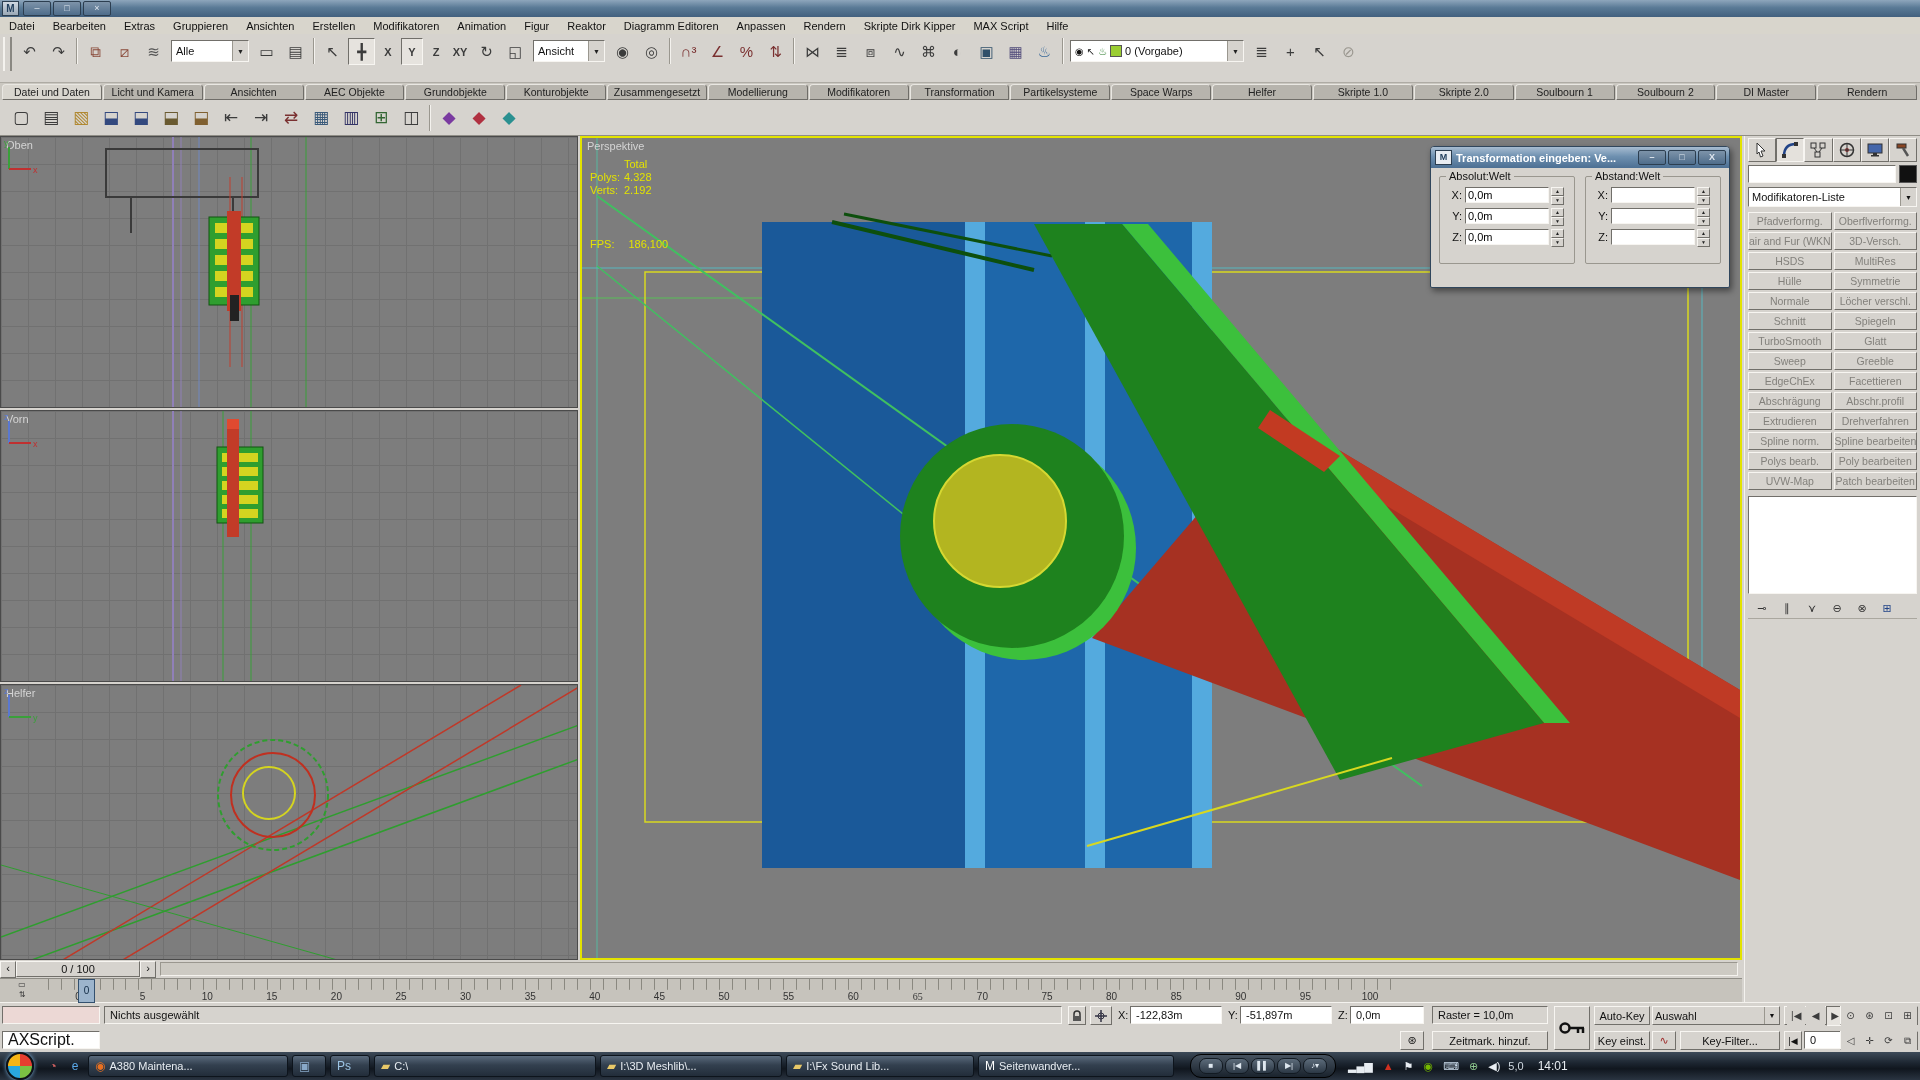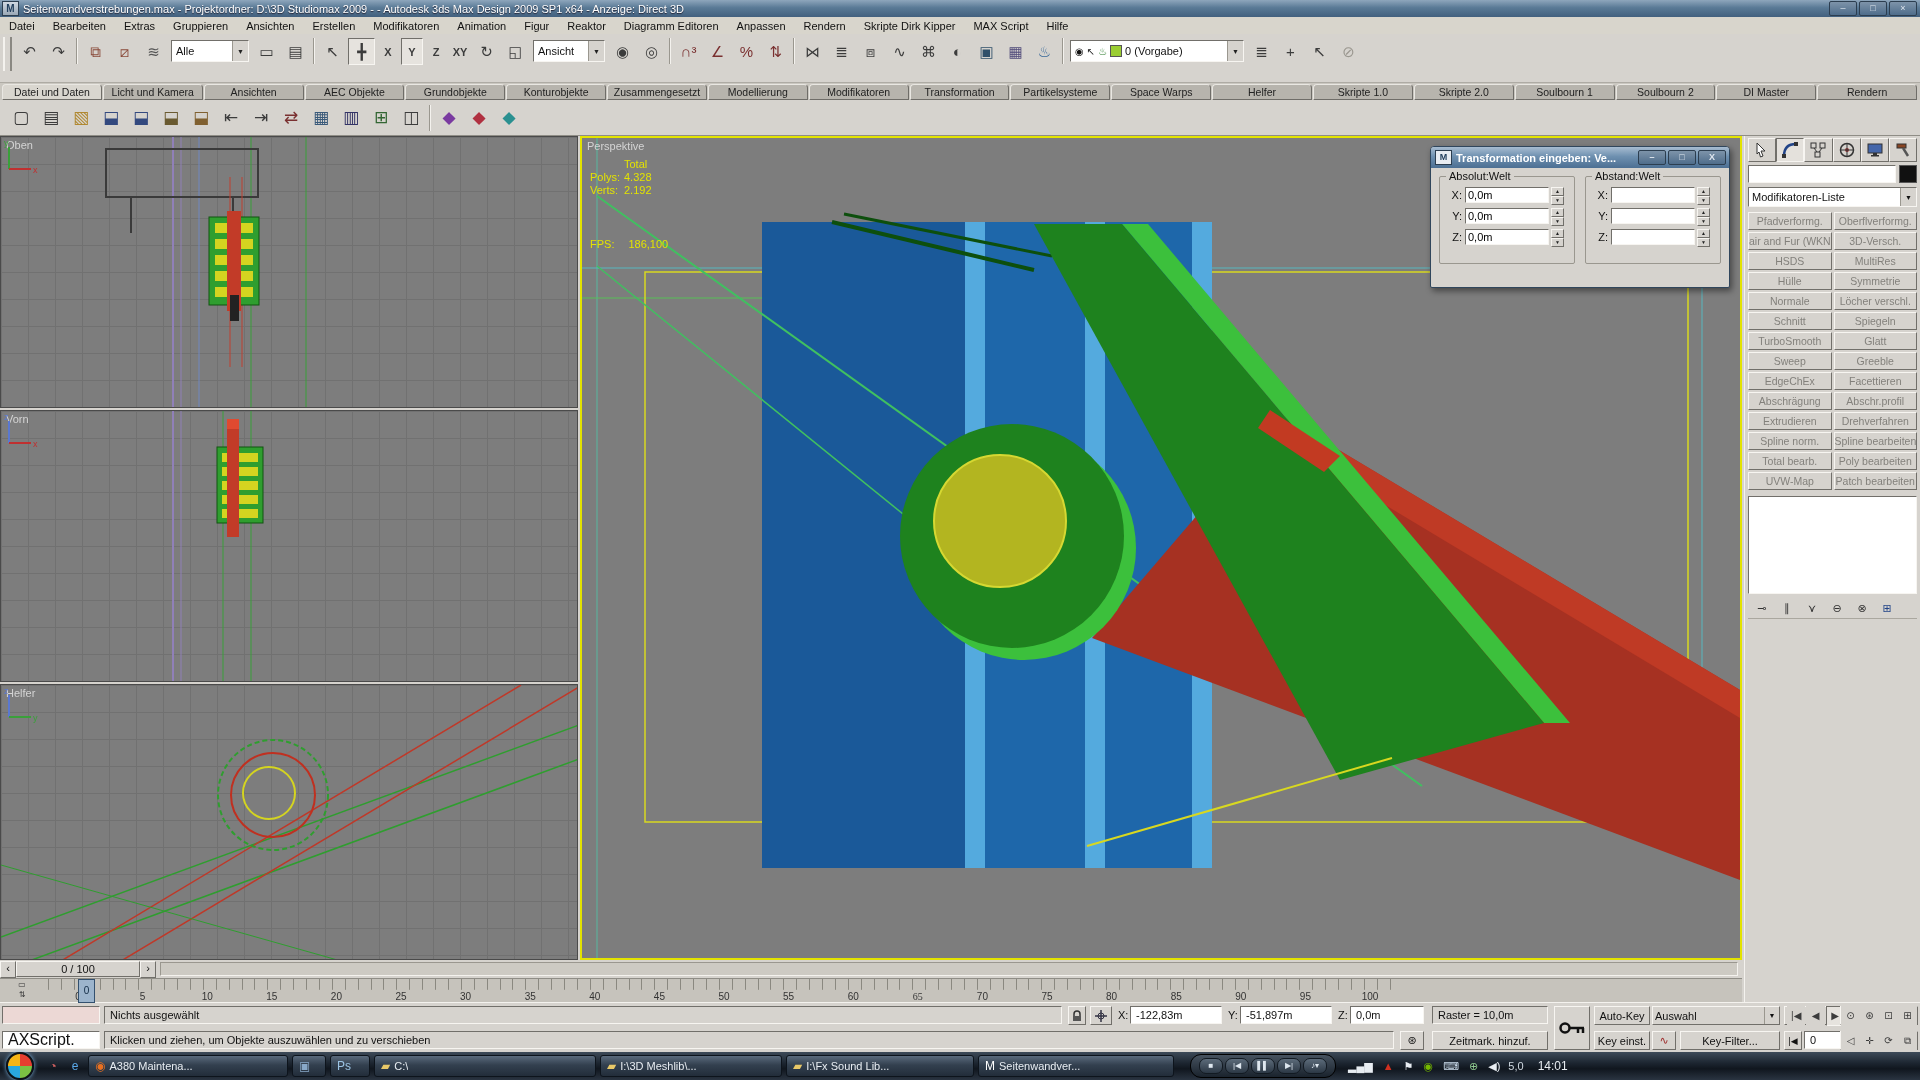--- a/index.html
+++ b/index.html
@@ -156,21 +156,20 @@
   #clock{margin:0 10px 0 14px;font-size:12px;}
   #vollevel{font-size:11px;color:#cfd8e0;margin-left:6px;}
 </style>
 </head>
 <body>
 
 <div id="app">
 
   <div id="titlebar">
     <div class="appicon">M</div>
-    <div class="title">Seitenwandverstrebungen.max      - Projektordner: D:\3D Studiomax 2009   -      - Autodesk 3ds Max Design 2009 SP1  x64      - Anzeige: Direct 3D</div>
     <div class="wbtns">
         <div class="wbtn"><span class="glyph">–</span></div>
         <div class="wbtn"><span class="glyph">□</span></div>
         <div class="wbtn"><span class="glyph">×</span></div>
       </div>
   </div>
 
   <div id="menubar">
       <div class="menuitem">Datei</div>
       <div class="menuitem">Bearbeiten</div>
@@ -672,21 +671,21 @@
         <div class="modbtn">Sweep</div>
         <div class="modbtn">Greeble</div>
         <div class="modbtn">EdgeChEx</div>
         <div class="modbtn">Facettieren</div>
         <div class="modbtn">Abschrägung</div>
         <div class="modbtn">Abschr.profil</div>
         <div class="modbtn">Extrudieren</div>
         <div class="modbtn">Drehverfahren</div>
         <div class="modbtn">Spline norm.</div>
         <div class="modbtn">Spline bearbeiten</div>
-        <div class="modbtn">Total bearb.</div>
+        <div class="modbtn">Polys bearb.</div>
         <div class="modbtn">Poly bearbeiten</div>
         <div class="modbtn">UVW-Map</div>
         <div class="modbtn">Patch bearbeiten</div>
       </div>
     <div class="stackbox"></div>
     <div class="stackicons">
         <div class="sicon"><span class="glyph">⊸</span></div>
         <div class="sicon"><span class="glyph">∥</span></div>
         <div class="sicon"><span class="glyph">⋎</span></div>
         <div class="sicon"><span class="glyph">⊖</span></div>
@@ -813,23 +812,20 @@
           </div>
           <div class="ticon">
             <span class="glyph">⊞</span>
           </div>
         </div>
     </div>
     <div class="srow" style="top:25px;">
       <div class="sfield" style="left:2px;width:98px;background:#fff;font-size:16px;">
           <span>AXScript.</span>
         </div>
-      <div class="sfield" style="left:104px;width:1290px;">
-          <span>Klicken und ziehen, um Objekte auszuwählen und zu verschieben</span>
-        </div>
       <div class="sbtn" style="left:1400px;width:24px;">
           <span>⊛</span>
         </div>
       <div class="sbtn" style="left:1432px;width:116px;">
           <span>Zeitmark. hinzuf.</span>
         </div>
       <div class="sbtn" style="left:1594px;width:56px;">
           <span>Key einst.</span>
         </div>
       <div class="sbtn" style="left:1652px;width:24px;">

